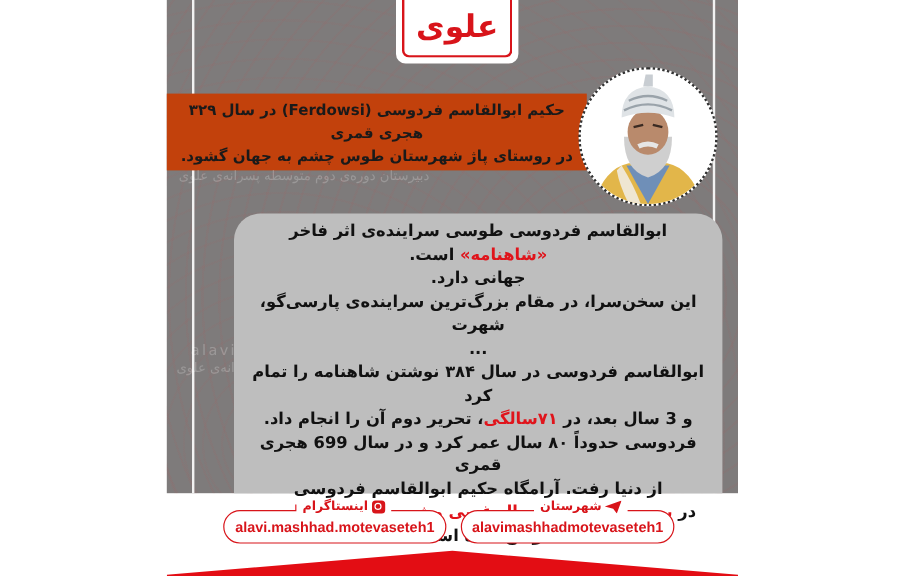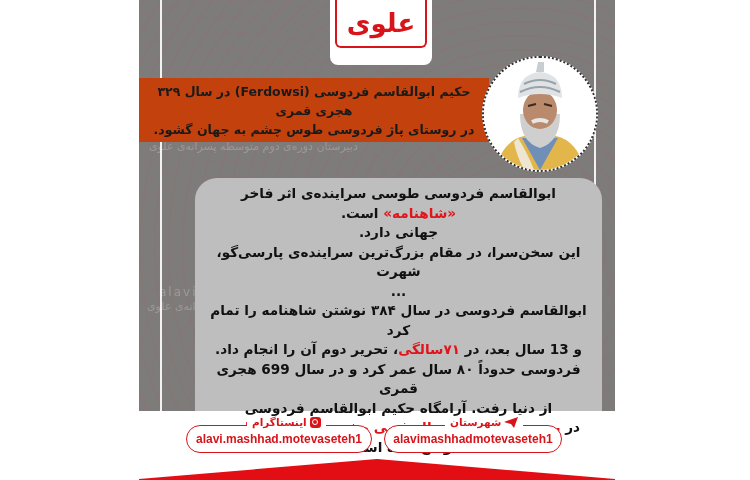--- a/index.html
+++ b/index.html
@@ -17,21 +17,21 @@
       repeating-radial-gradient(circle at 20% 90%, rgba(170,90,90,0.08) 0 2px, rgba(0,0,0,0) 2px 16px),
       #7e7b7b;
   }
   .vline {
     position: absolute; top: 0; width: 2px; height: 411px; background: #f2f2f2;
   }
   .vline.left { left: 21px; }
   .vline.right { left: 455px; }
 
   .logo-tab {
-    position: absolute; left: 191px; top: 0; width: 102px; height: 65px;
+    position: absolute; left: 191px; top: 0; width: 102px; height: 53px;
     background: #ffffff; border-radius: 0 0 8px 8px; text-align: center;
   }
   .logo-frame {
     position: absolute; left: 5px; top: 0; width: 88px; height: 46px;
     border: 2px solid #d8141a; border-top: none; border-radius: 0 0 6px 6px;
     display: flex; align-items: center; justify-content: center;
   }
   .logo-text {
     color: #d8141a; font-weight: bold; font-size: 26px; direction: rtl; line-height: 1;
     font-family: "DejaVu Sans", sans-serif;
@@ -99,21 +99,21 @@
 
   <div class="logo-tab">
     <div class="logo-frame">
       <span class="logo-text">علوی</span>
     </div>
   </div>
 
   <div class="banner">
     <div class="banner-text">
       <span class="p">حکیم ابوالقاسم فردوسی (Ferdowsi) در سال ۳۲۹ هجری قمری</span>
-      <span class="p">در روستای پاژ فردوسی طوس چشم به جهان گشود.</span>
+      <span class="p">در روستای پاژ شهرستان طوس چشم به جهان گشود.</span>
     </div>
   </div>
 
   <div class="watermark" style="left:10px; top:140px;">دبیرستان دوره‌ی دوم متوسطه پسرانه‌ی علوی</div>
   <div class="watermark" style="left:20px; top:285px; font-size:12px; letter-spacing:2px;">alavi.mashhad.motevaseteh1</div>
   <div class="watermark" style="left:8px; top:300px;">دبیرستان دوره‌ی دوم متوسطه پسرانه‌ی علوی</div>
 
   <div class="portrait">
     <svg viewBox="0 0 112 112">
       <rect width="112" height="112" fill="#ffffff"></rect>
@@ -135,21 +135,21 @@
     </svg>
   </div>
 
   <div class="textbox">
     <div class="body-text">
       <span class="p"><span>ابوالقاسم فردوسی طوسی سراینده‌ی اثر فاخر </span><span class="hl">«شاهنامه»</span><span> است.</span></span>
       <span class="p">جهانی دارد.</span>
       <span class="p">این سخن‌سرا، در مقام بزرگ‌ترین سراینده‌ی پارسی‌گو، شهرت</span>
       <span class="p">...</span>
       <span class="p">ابوالقاسم فردوسی در سال ۳۸۴ نوشتن شاهنامه را تمام کرد</span>
-      <span class="p"><span>و 13 سال بعد، در </span><span class="hl">۷۱سالگی</span><span>، تحریر دوم آن را انجام داد.</span></span>
+      <span class="p"><span>و 3 سال بعد، در </span><span class="hl">۷۱سالگی</span><span>، تحریر دوم آن را انجام داد.</span></span>
       <span class="p">فردوسی حدوداً ۸۰ سال عمر کرد و در سال 699 هجری قمری</span>
       <span class="p">از دنیا رفت. آرامگاه حکیم ابوالقاسم فردوسی</span>
       <span class="p"><span>در </span><span class="hl">بیست‌کیلومتری شمال غربی مشهد</span><span> و در </span><span class="hl">شهر طوس</span></span>
       <span class="p">واقع شده است.</span>
     </div>
   </div>
 
   <div class="footer-pill" style="left:47px; width:184px;">
     <div class="pill-label" style="left:60px;">
       <span class="insta-icon"></span>

